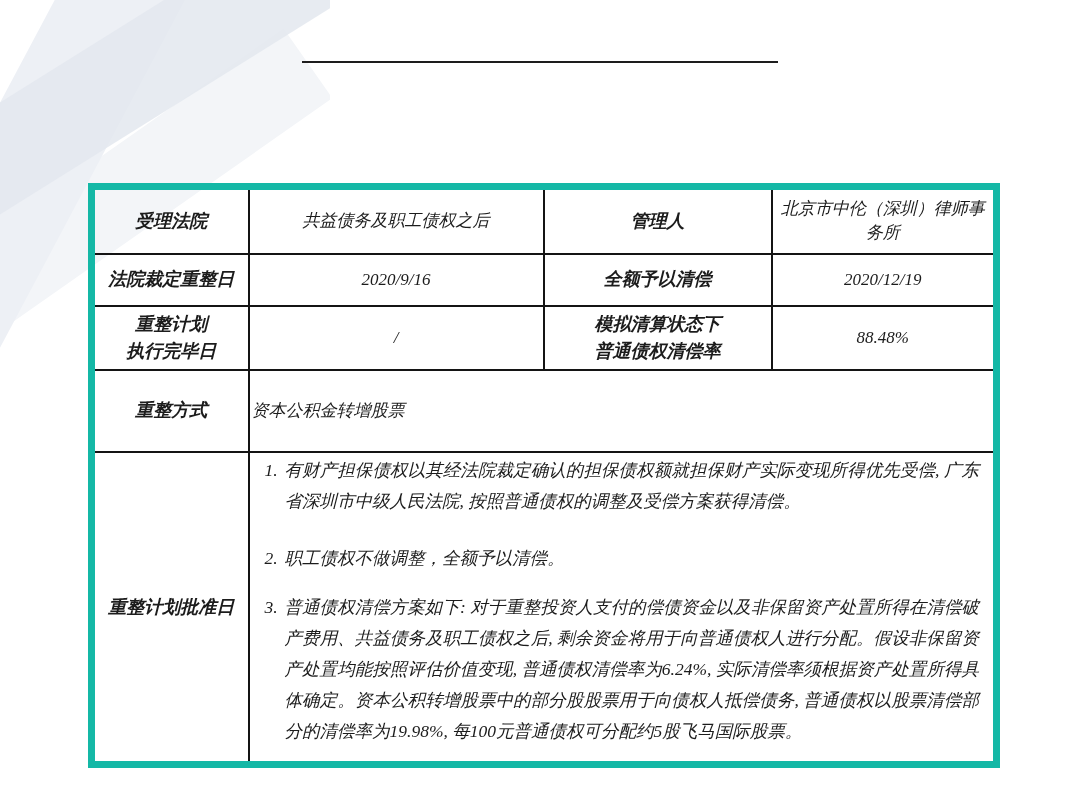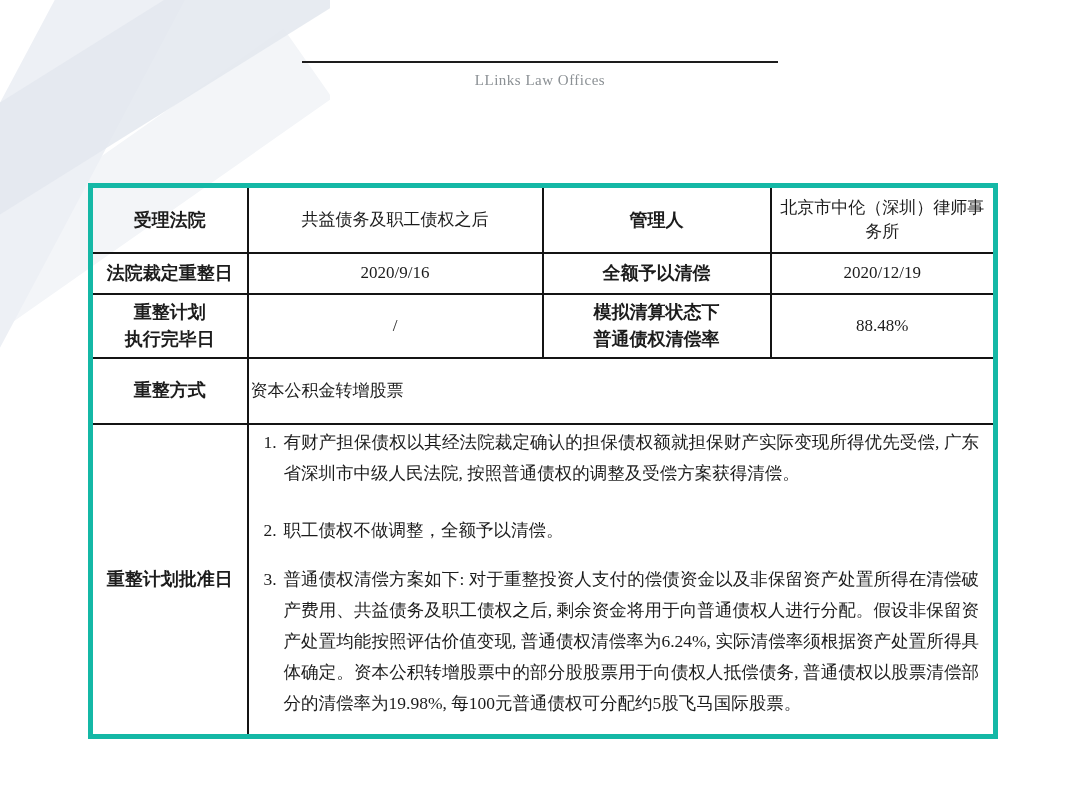--- a/index.html
+++ b/index.html
@@ -24,52 +24,52 @@
   .header { position: absolute; top: 54px; left: 0; width: 100%; text-align: center; }
   .doc-title { font-size: 24px; font-weight: bold; letter-spacing: 1px; line-height: 1.25; }
   .title-rule { width: 476px; height: 2px; background: #1d1d1d; margin: 7px auto 0 auto; }
   .doc-subtitle { margin-top: 9px; font-size: 15px; color: #8b9094; letter-spacing: .5px; }
 
   
   table.doc-table {
     position: absolute; left: 88px; top: 183px;
     width: 905px;
     border-collapse: collapse; table-layout: fixed;
-    border: 5px solid #14b8a6;
+    border: 7px solid #14b8a6;
+    font-style: italic;
   }
   table.doc-table td { border: 2px solid #141414; padding: 2px; }
   td.lbl { font-weight: bold; text-align: center; vertical-align: middle; font-size: 18px; line-height: 1.45; }
   td.val { text-align: center; vertical-align: middle; font-size: 17px; line-height: 1.4; }
   td.val-wrap { padding: 2px 18px; }
   td.val-left { text-align: left; vertical-align: middle; padding-left: 8px; }
   tr.r1 td { height: 67px; }
-  tr.r2 td { height: 41px; }
+  tr.r2 td { height: 52px; }
   tr.r3 td { height: 64px; }
-  tr.r4 td { height: 66px; margin-top: 26px; }
+  tr.r4 td { height: 82px; margin-top: 26px; }
   tr.r5 td { height: 313px; }
 
   td.plan-cell { vertical-align: top; padding: 11px 8px 6px 0; }
   .plan-item { display: flex; font-size: 17.5px; line-height: 31px; }
   .plan-num { flex: 0 0 33px; padding-left: 13px; }
   .plan-text { flex: 1; padding-right: 12px; text-align: justify; }
   .gap-lg { margin-bottom: 26px; }
   .gap-md { margin-bottom: 18px; }
 </style>
 </head>
 <body>
 
 <div class="watermark">
   <div class="band band-c"></div>
   <div class="band band-a"></div>
   <div class="band band-b"></div>
 </div>
 
 <div class="header">
   <div class="title-rule"></div>
-  <div class="doc-subtitle">LLinks Law Offices</div>
 </div>
 
 <table class="doc-table">
   <colgroup>
     <col style="width:157px">
     <col style="width:295px">
     <col style="width:228px">
     <col style="width:225px">
   </colgroup>
   <tbody>

